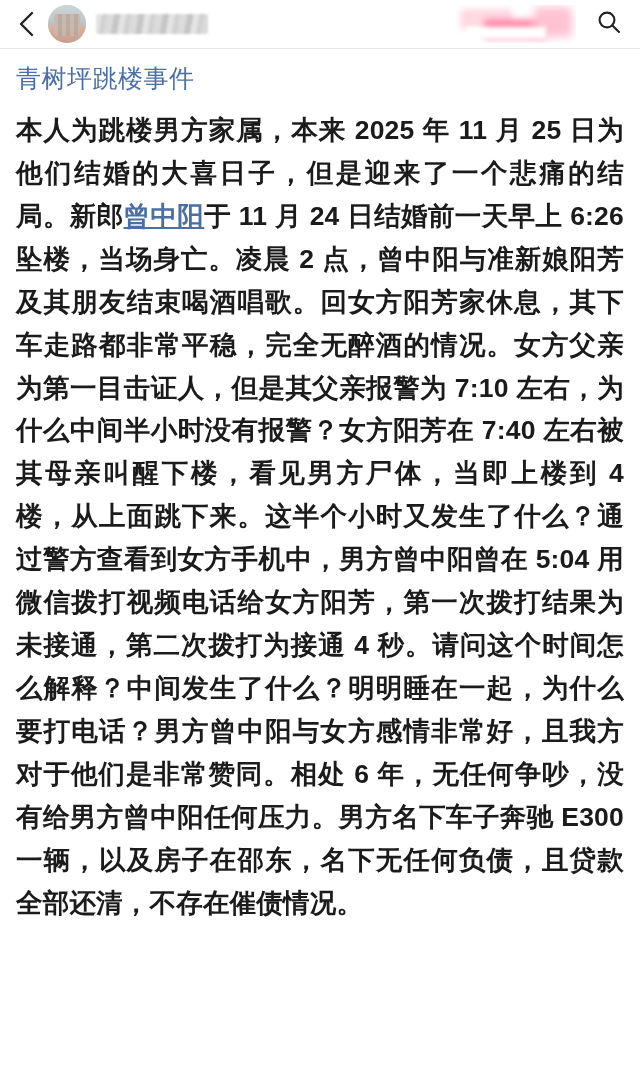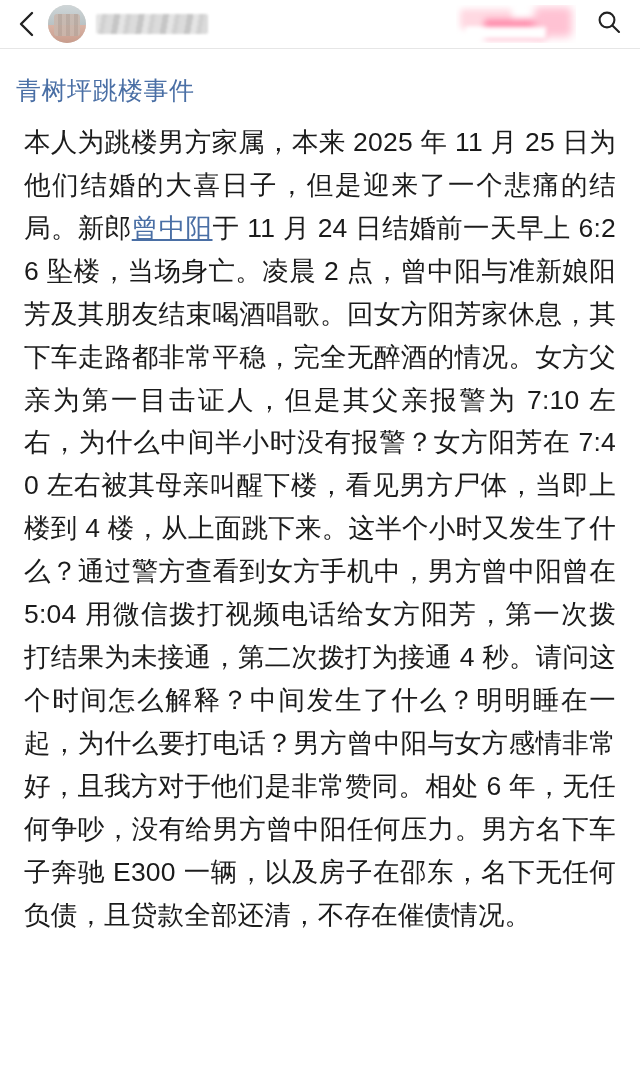--- a/index.html
+++ b/index.html
@@ -149,33 +149,34 @@
   
   .content {
     padding: 14px 16px 0 16px;
     box-sizing: border-box;
   }
   .topic-link {
     display: block;
     color: #4a6fa5;
     font-size: 25px;
     line-height: 1.2;
-    margin: 12px 0 16px 0;
+    margin: 0 0 16px 0;
     letter-spacing: .5px;
     text-decoration: none;
   }
   .article-body {
     color: #1b1b1b;
     font-size: 26.5px;
     line-height: 1.62;
     letter-spacing: .2px;
     text-align: justify;
     text-justify: inter-character;
     word-break: break-all;
-    margin: 8px;
+    margin: 0;
+    font-weight: bold;
   }
   .article-body .name-link {
     color: #4a6fa5;
   }
 
   
   .bottom-cut {
     position: absolute;
     left: 0;
     right: 0;

